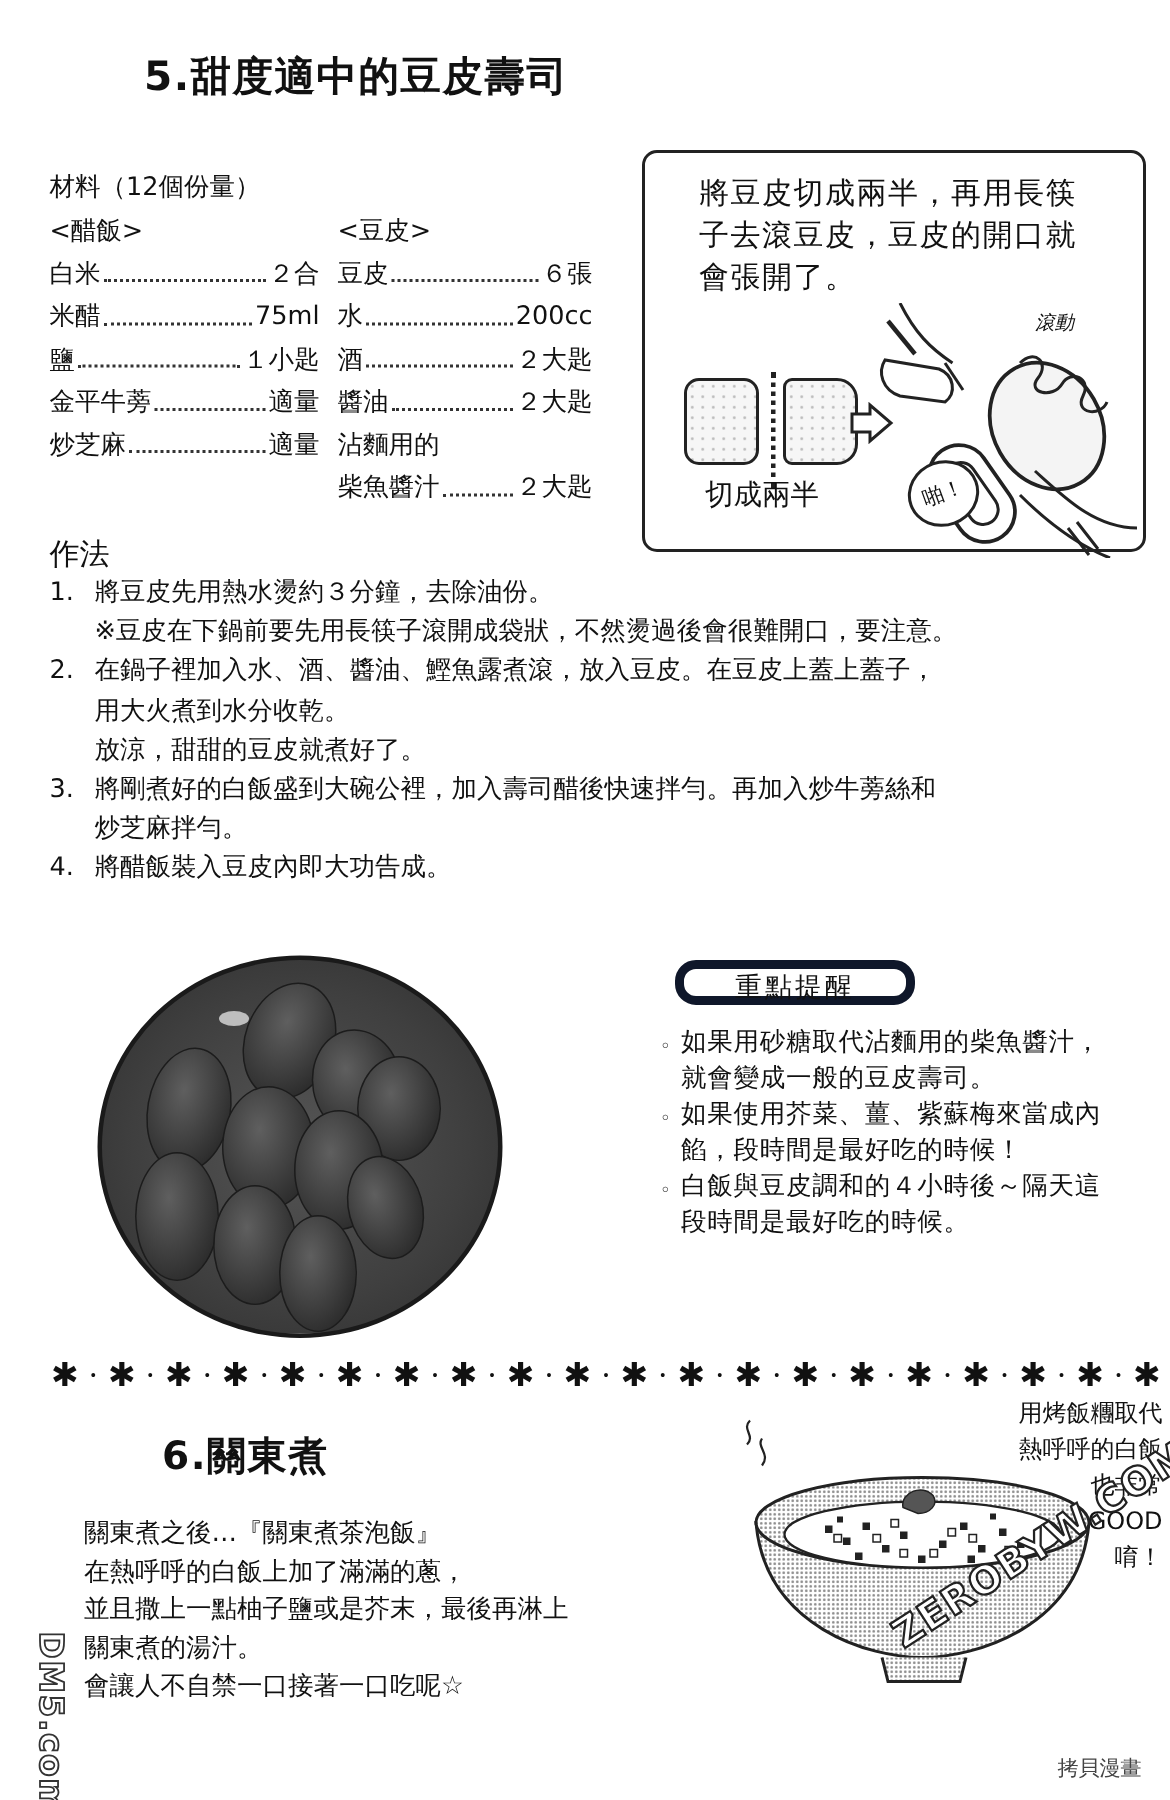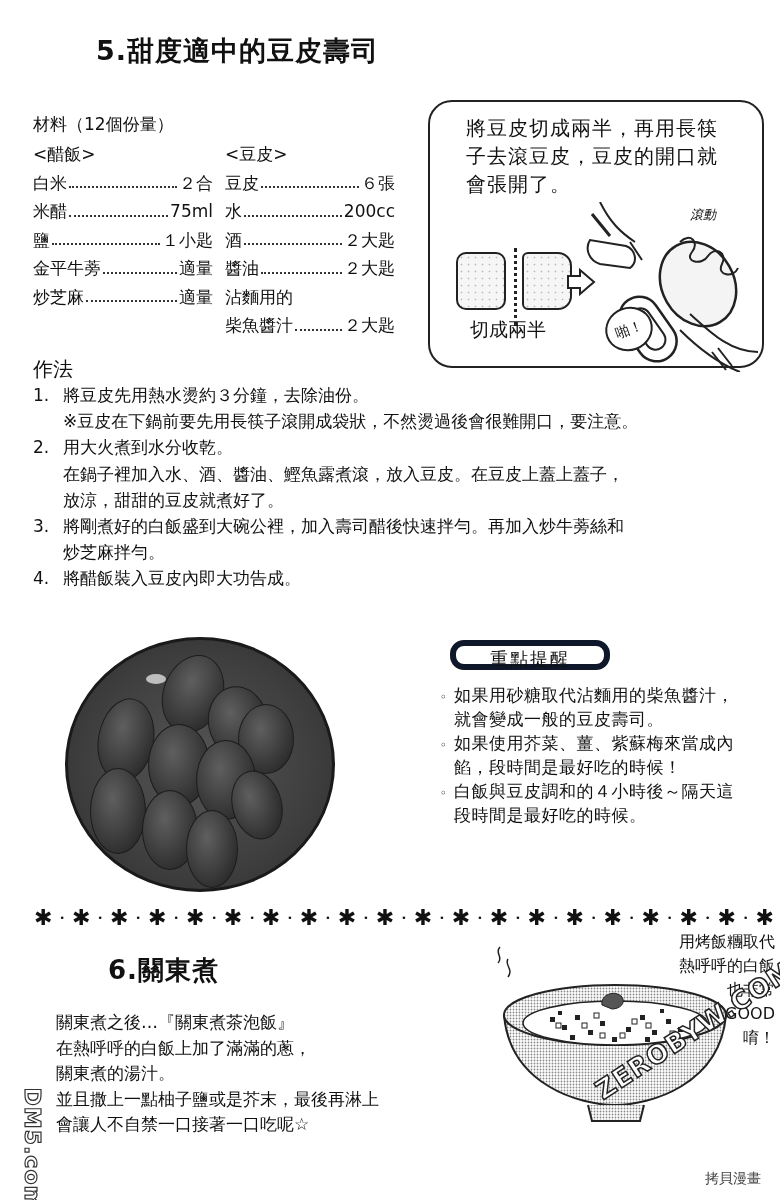--- a/index.html
+++ b/index.html
@@ -9,21 +9,21 @@
   .title5 { position: absolute; left: 96px; top: 33px; font-size: 27px; font-weight: bold; letter-spacing: 1px; color: #111; }
   .ingr-head { position: absolute; left: 33px; top: 113px; font-size: 17px; }
   .col { position: absolute; font-size: 17px; line-height: 28.5px; }
   .col.left { left: 33px; top: 140px; width: 180px; }
   .col.right { left: 225px; top: 140px; width: 170px; }
   .row { display: flex; white-space: nowrap; }
   .row .n { flex: 0 0 auto; }
   .row .d { flex: 1 1 auto; overflow: hidden; border-bottom: 2px dotted #333; margin: 0 2px 9px; }
   .row .q { flex: 0 0 auto; }
 
-  .bubble { position: absolute; left: 428px; top: 100px; width: 336px; height: 268px; border: 2px solid #222; border-radius: 24px; background: #fff; }
+  .bubble { position: absolute; left: 428px; top: 100px; width: 336px; height: 268px; border: 2px solid #222; border-radius: 10px; background: #fff; }
   .bubble-tail { position: absolute; left: 390px; top: 122px; width: 0; height: 0; }
   .bubble-text { position: absolute; left: 36px; top: 12px; width: 290px; font-size: 20px; line-height: 28px; letter-spacing: 1px; }
   .cut-label { position: absolute; left: 40px; top: 215px; font-size: 19px; text-align: right; }
   .half { position: absolute; width: 50px; height: 58px; border: 2.5px solid #222; border-radius: 10px; background: radial-gradient(circle, #bbb 0.6px, transparent 1.2px) 0 0/7px 7px, #f6f6f6; }
   .dots-v { position: absolute; left: 84px; top: 146px; height: 78px; border-left: 3px dotted #222; }
   .arrow-r { position: absolute; left: 136px; top: 166px; width: 30px; height: 28px; }
   .roll-art { position: absolute; left: 150px; top: 100px; width: 180px; height: 170px; }
   .sfx-roll { position: absolute; left: 260px; top: 104px; font-size: 13px; font-style: italic; font-family: "DejaVu Serif", serif; }
   .sfx-pa { position: absolute; left: 175px; top: 205px; width: 48px; height: 44px; border: 2px solid #222; border-radius: 50%; background: #fff; font-size: 14px; text-align: center; line-height: 40px; transform: rotate(-20deg); }
 
@@ -167,22 +167,22 @@
   <div class="step">
     <span class="num">1.</span>
     <div class="body">
       <div>將豆皮先用熱水燙約３分鐘，去除油份。</div>
       <div>※豆皮在下鍋前要先用長筷子滾開成袋狀，不然燙過後會很難開口，要注意。</div>
     </div>
   </div>
   <div class="step">
     <span class="num">2.</span>
     <div class="body">
+      <div>在鍋子裡加入水、酒、醬油、鰹魚露煮滾，放入豆皮。在豆皮上蓋上蓋子，</div>
       <div>用大火煮到水分收乾。</div>
-      <div>在鍋子裡加入水、酒、醬油、鰹魚露煮滾，放入豆皮。在豆皮上蓋上蓋子，</div>
       <div>放涼，甜甜的豆皮就煮好了。</div>
     </div>
   </div>
   <div class="step">
     <span class="num">3.</span>
     <div class="body">
       <div>將剛煮好的白飯盛到大碗公裡，加入壽司醋後快速拌勻。再加入炒牛蒡絲和</div>
       <div>炒芝麻拌勻。</div>
     </div>
   </div>
@@ -272,22 +272,22 @@
     <span class="dot">•</span>
     <span class="f">✱</span>
     <span class="dot">•</span>
     <span class="f">✱</span>
   </div>
 
 <div class="title6">6.關東煮</div>
 <div class="oden">
   <div>關東煮之後…『關東煮茶泡飯』</div>
   <div>在熱呼呼的白飯上加了滿滿的蔥，</div>
+  <div>並且撒上一點柚子鹽或是芥末，最後再淋上</div>
   <div>關東煮的湯汁。</div>
-  <div>並且撒上一點柚子鹽或是芥末，最後再淋上</div>
   <div>會讓人不自禁一口接著一口吃呢☆</div>
 </div>
 
 <div class="bowl-note">
   <div>用烤飯糰取代</div>
   <div>熱呼呼的白飯</div>
   <div>也非常</div>
   <div>GOOD</div>
   <div>唷！</div>
 </div>

